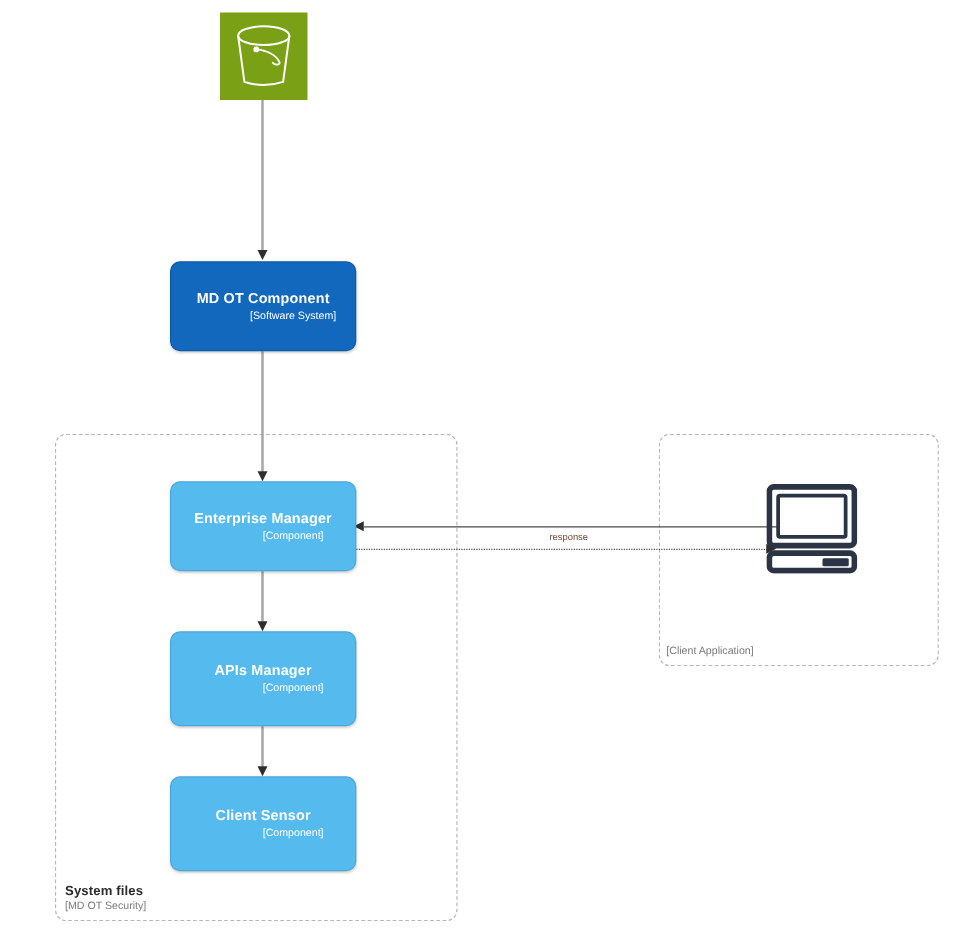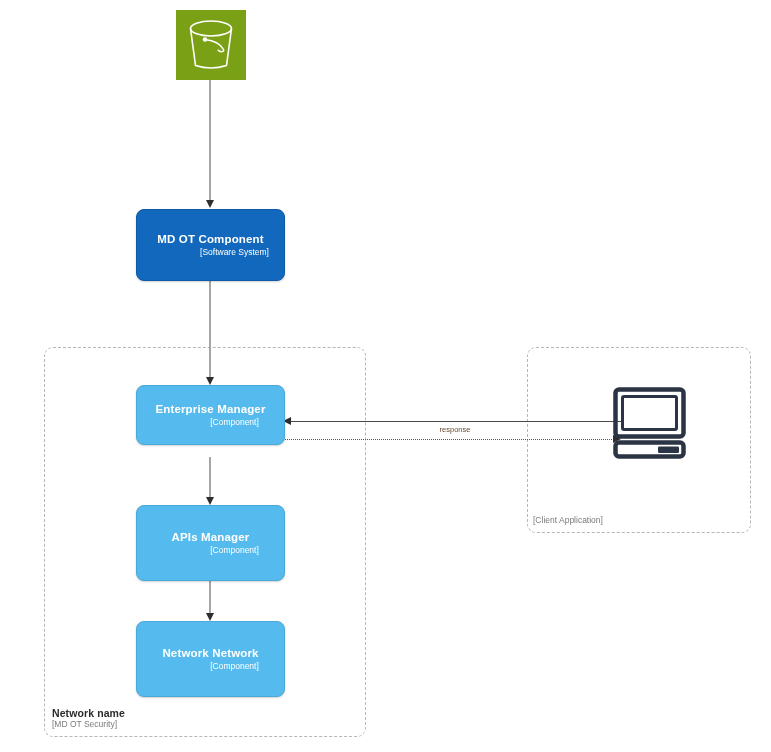--- a/index.html
+++ b/index.html
@@ -99,21 +99,21 @@
   .node-system {
     background: #1168bd;
     border: 1px solid #0d5aa7;
   }
   .node-component {
     background: #55bbee;
     border: 1px solid #4aa8d8;
   }
 
   #node-md-ot-security { left: 136px; top: 209px; width: 149px; height: 72px; }
-  #node-enterprise-manager { left: 136px; top: 385px; width: 149px; height: 60px; }
+  #node-enterprise-manager { left: 136px; top: 385px; width: 149px; height: 72px; }
   #node-site-manager { left: 136px; top: 505px; width: 149px; height: 76px; }
   #node-network-sensor { left: 136px; top: 621px; width: 149px; height: 76px; }
 
   
   #node-s3-bucket {
     position: absolute;
     left: 176px;
     top: 10px;
     width: 70px;
     height: 70px;
@@ -237,21 +237,21 @@
 </style>
 </head>
 <body>
 
 <div id="canvas">
 
   <div class="boundary" id="boundary-system"></div>
   <div class="boundary" id="boundary-client"></div>
 
   <div class="boundary-label" id="system-boundary-label">
-    <span class="b-name">Network name</span>
+    <span class="b-name">System files</span>
     <span class="b-type">[MD OT Security]</span>
   </div>
 
   <div class="boundary-label" id="client-boundary-label">
     <span class="b-type">[Client Application]</span>
   </div>
 
   <div class="conn-line conn-v" id="line-s3-to-system"></div>
   <div class="arrow-down" id="arrow-s3-to-system"></div>
 
@@ -288,21 +288,21 @@
     <span class="n-name">Enterprise Manager</span>
     <span class="n-type">[Component]</span>
   </div>
 
   <div class="node node-component" id="node-site-manager">
     <span class="n-name">APIs Manager</span>
     <span class="n-type">[Component]</span>
   </div>
 
   <div class="node node-component" id="node-network-sensor">
-    <span class="n-name">Network Network</span>
+    <span class="n-name">Client Sensor</span>
     <span class="n-type">[Component]</span>
   </div>
 
   <div id="node-client-computer">
     <svg width="73" height="72" viewBox="0 0 73 72" aria-hidden="true">
       <rect x="2.5" y="2.5" width="68" height="47" rx="3.5" ry="3.5" fill="none" stroke="#2b3444" stroke-width="4.5"></rect>
       <rect x="9.5" y="9.5" width="54" height="33" rx="1.5" ry="1.5" fill="#ffffff" stroke="#2b3444" stroke-width="3"></rect>
       <rect x="2.5" y="55.5" width="68" height="14" rx="3.5" ry="3.5" fill="none" stroke="#2b3444" stroke-width="4.5"></rect>
       <rect x="45" y="59.5" width="21" height="6.5" rx="1.2" ry="1.2" fill="#2b3444"></rect>
     </svg>

